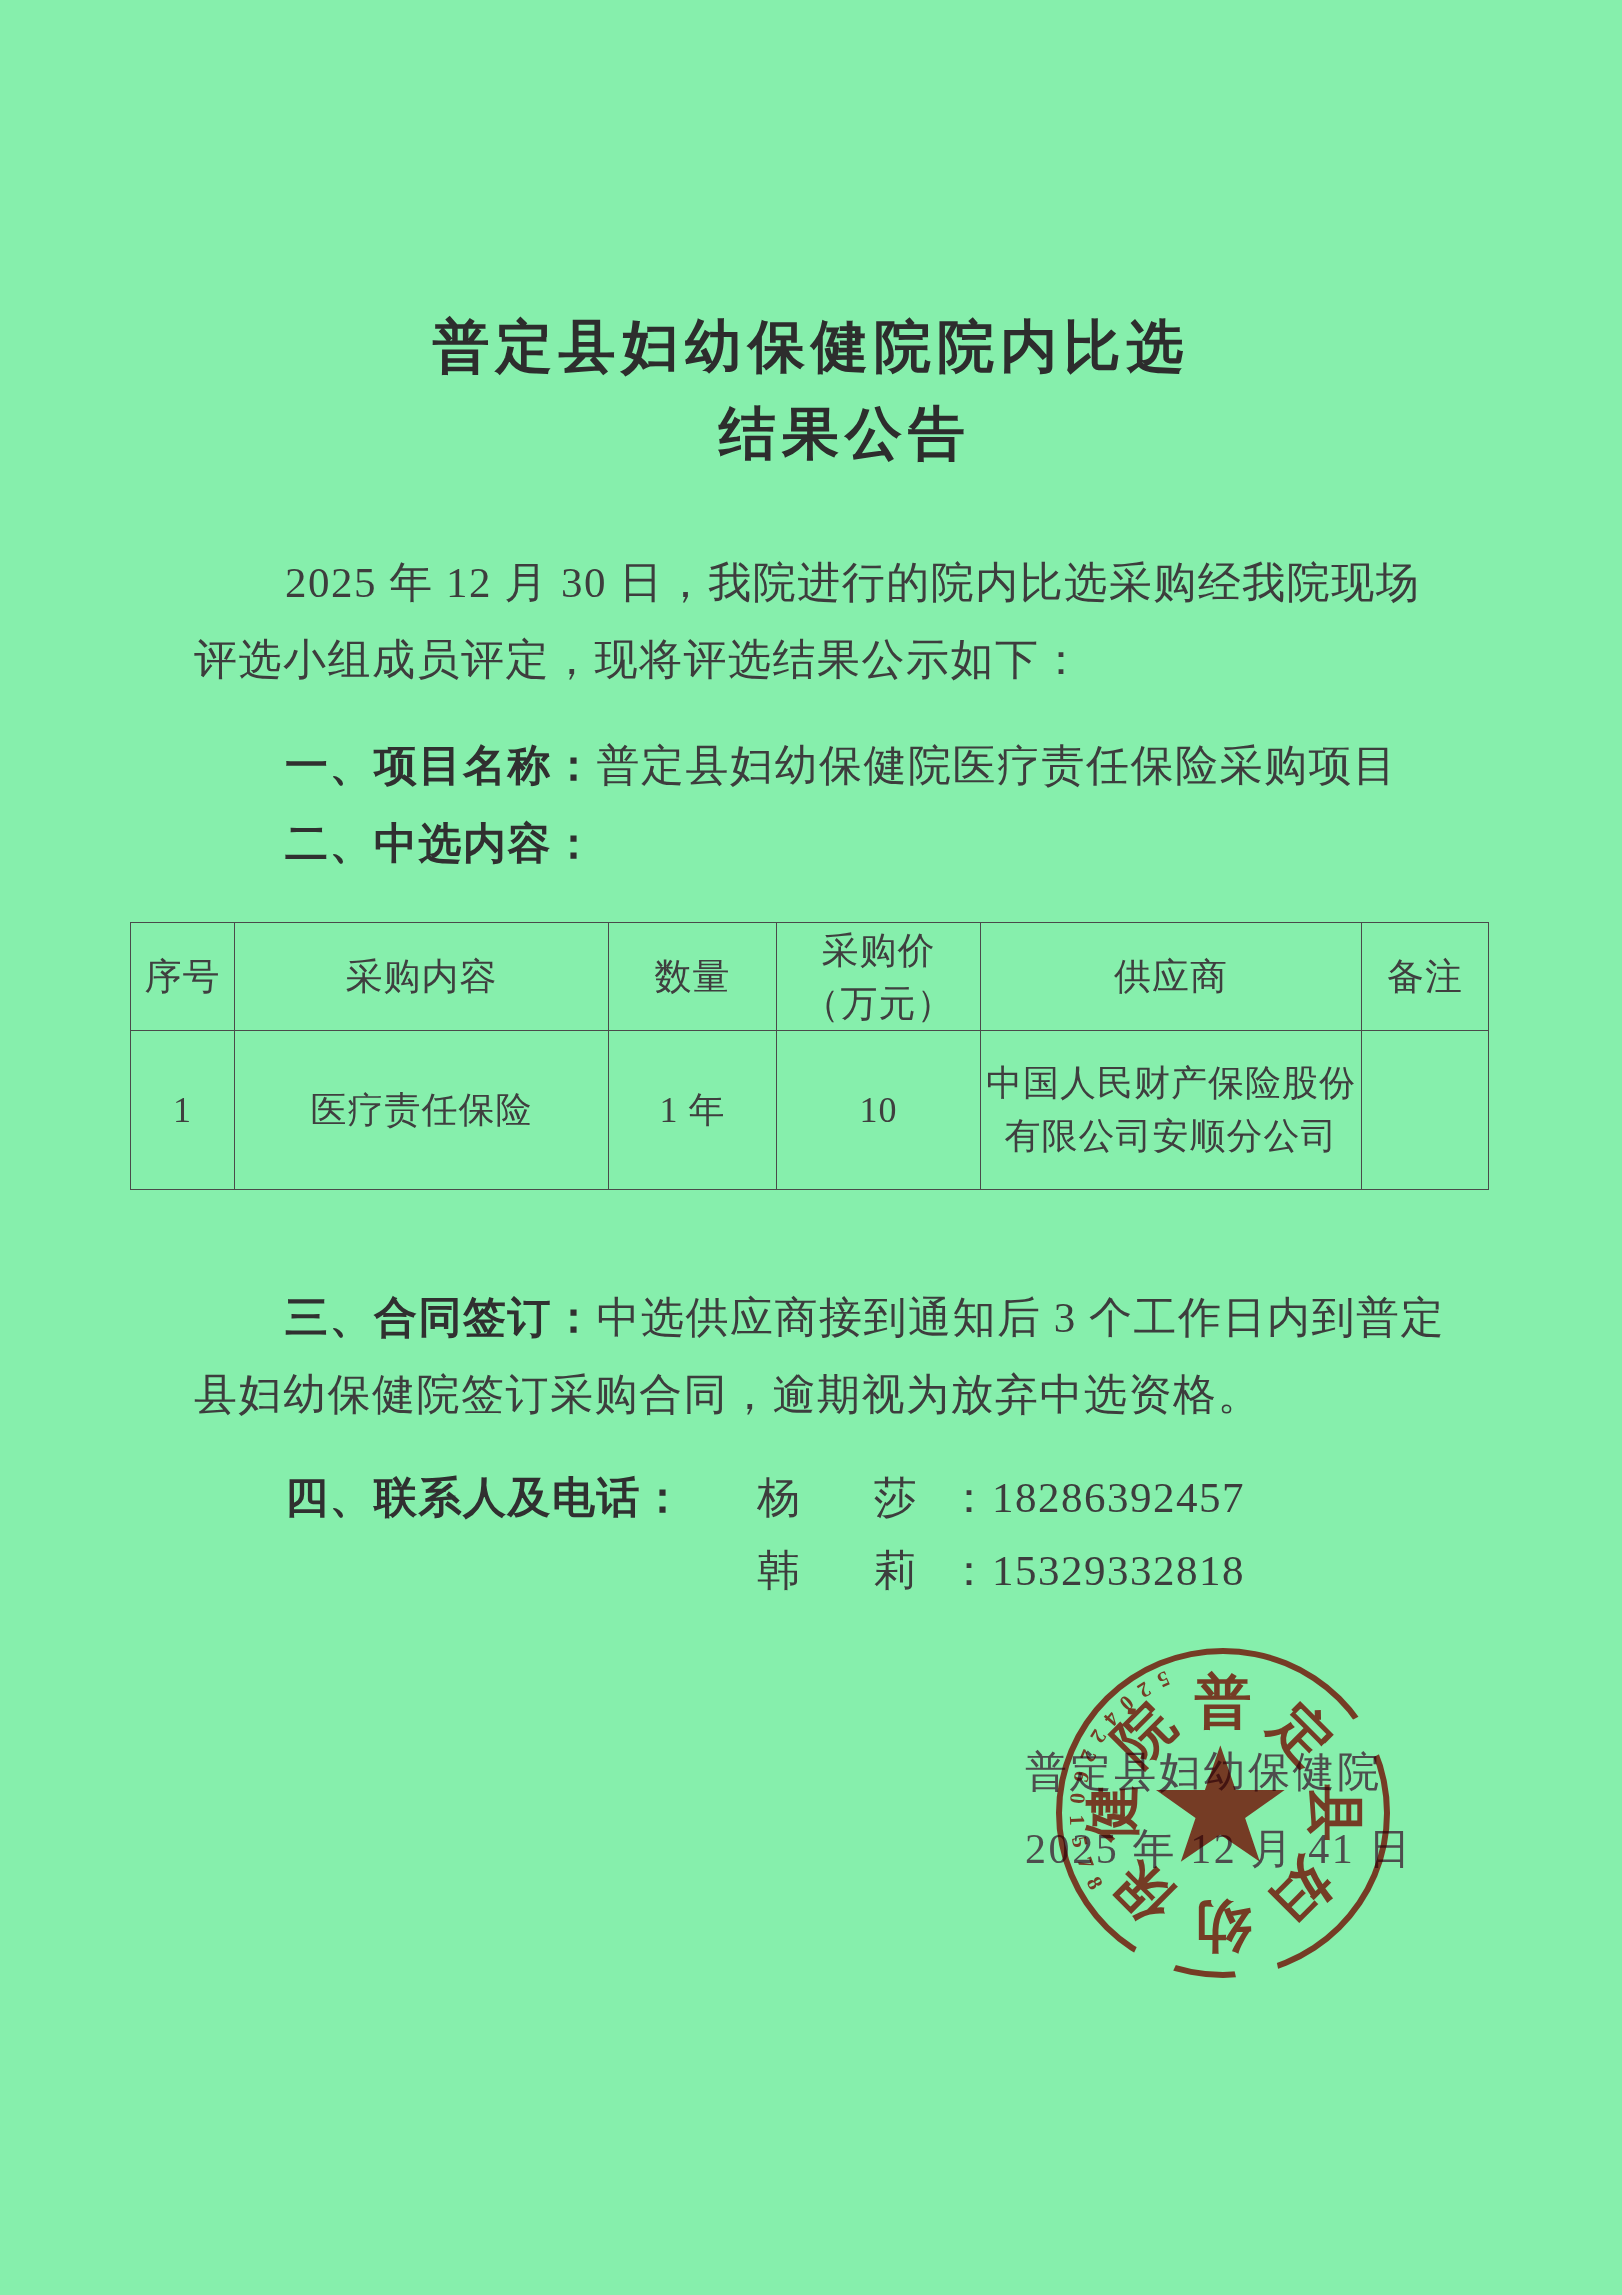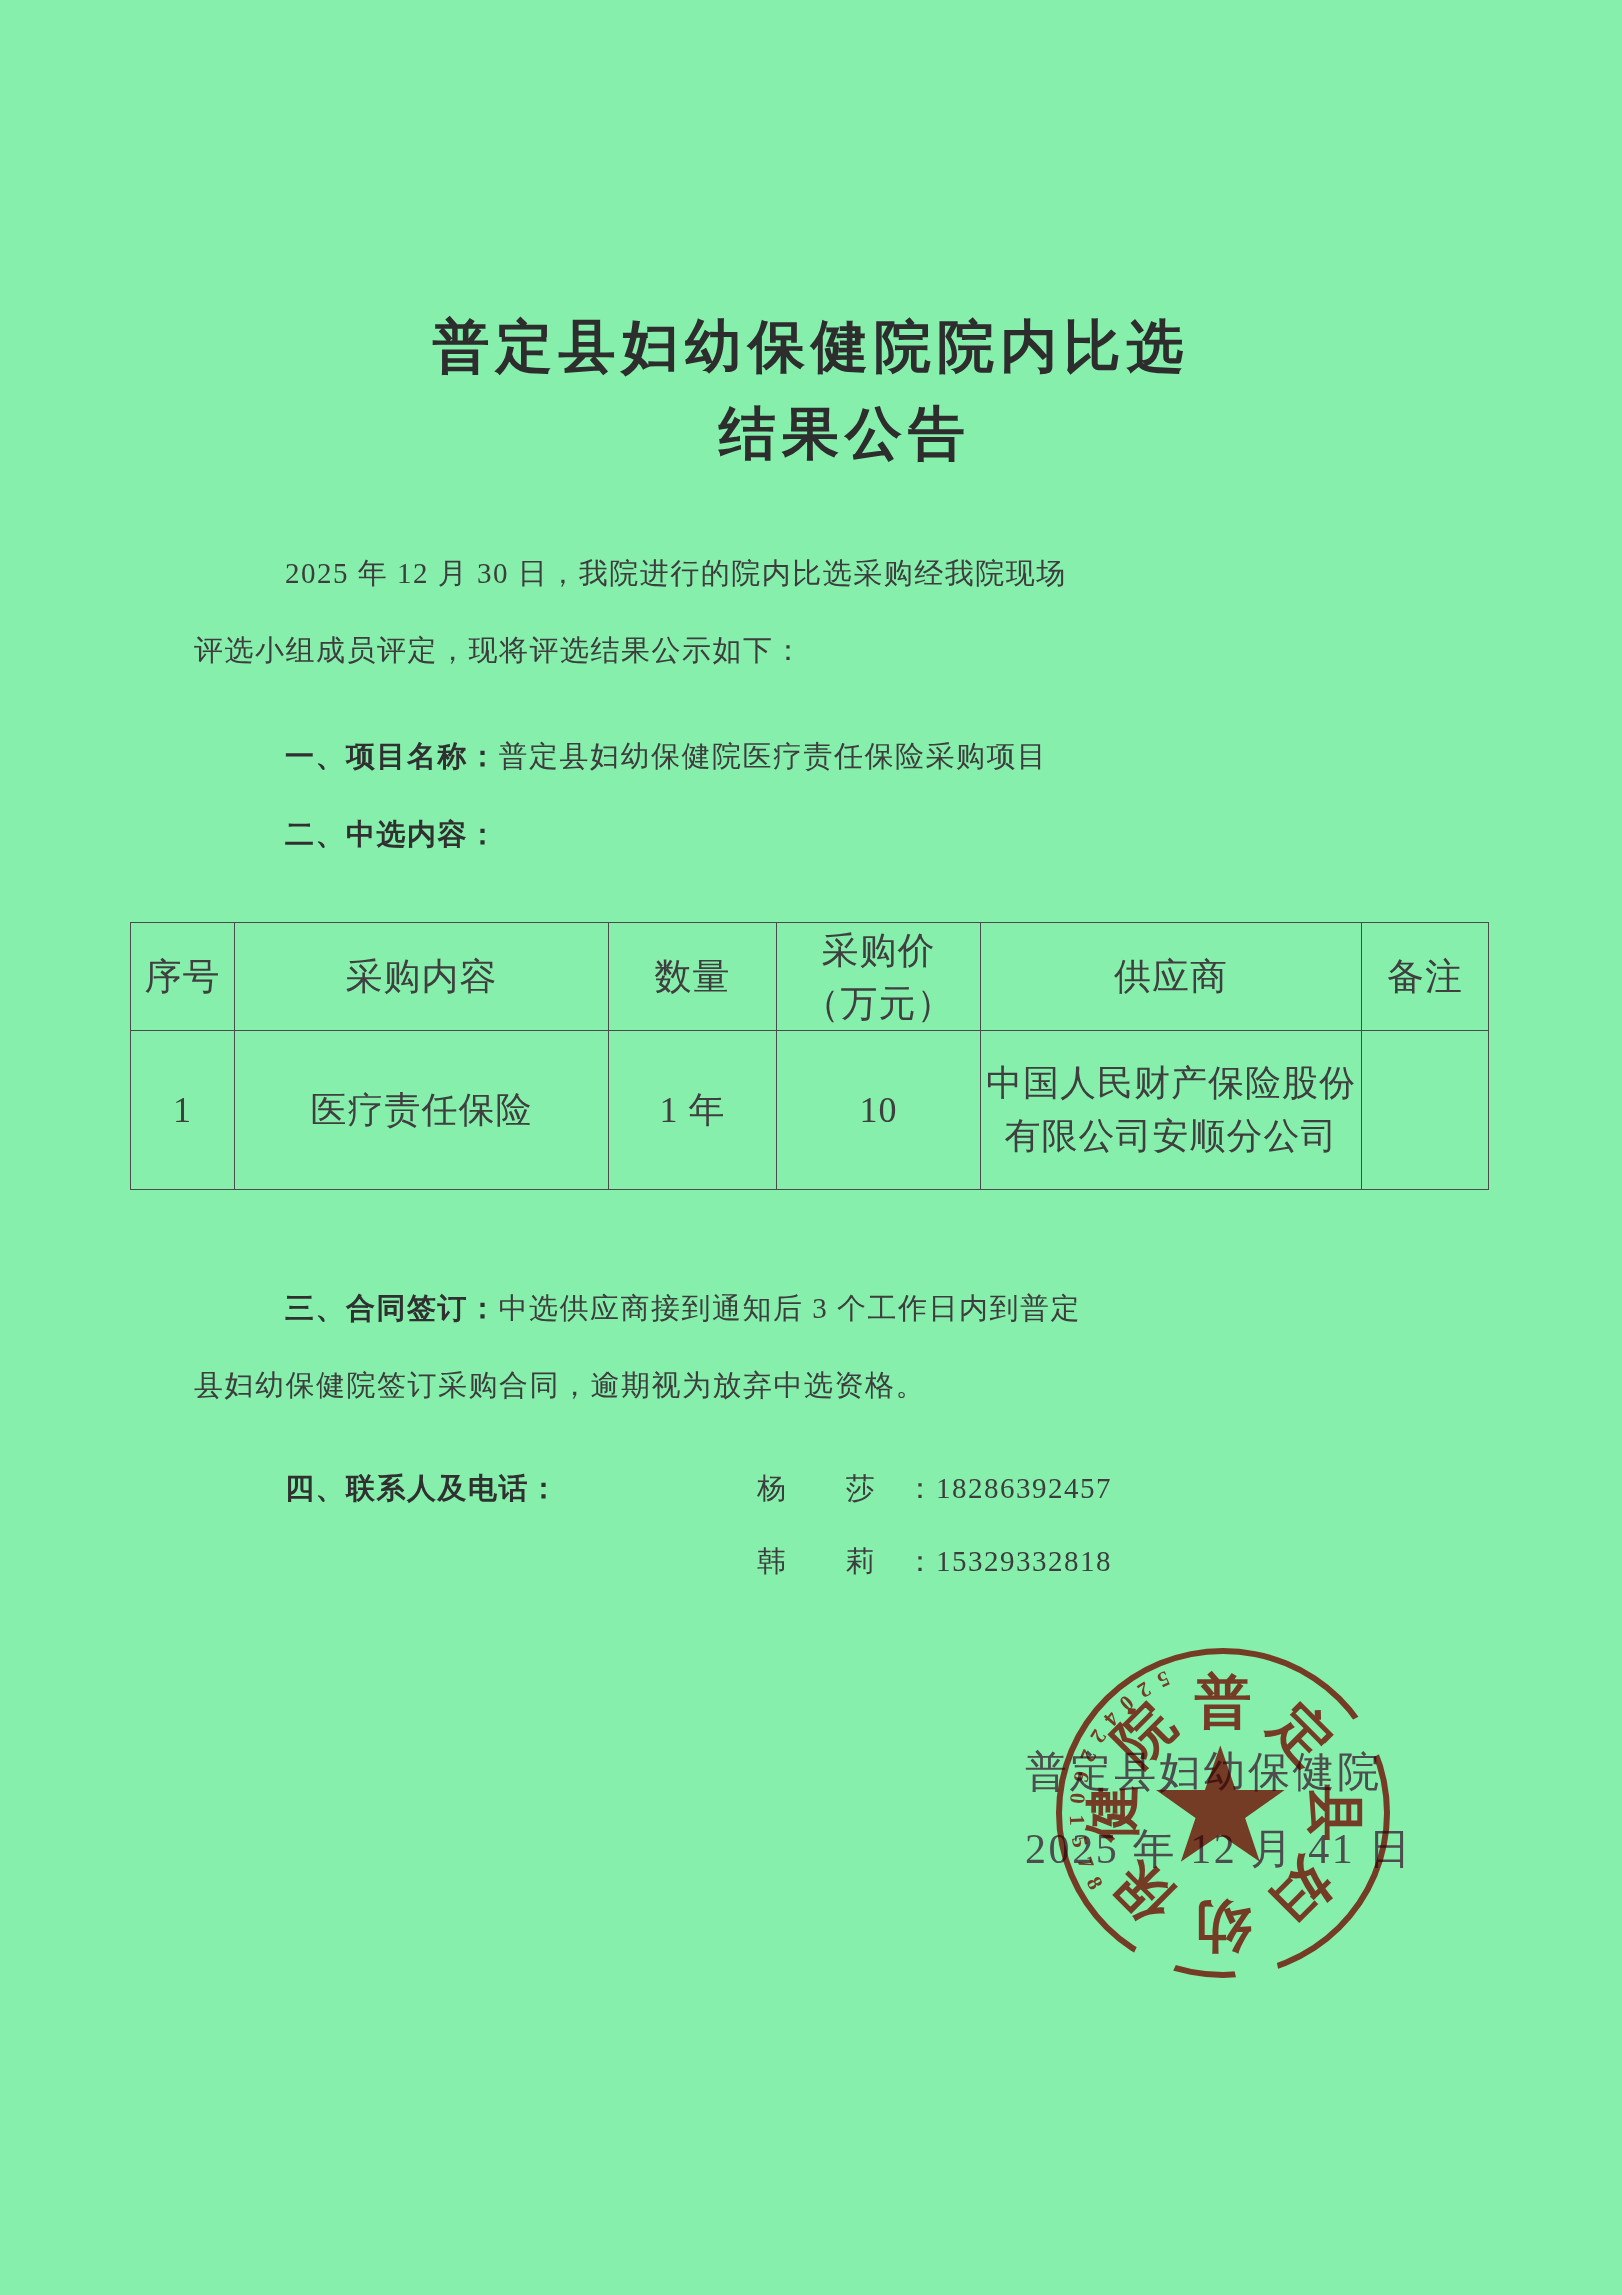--- a/index.html
+++ b/index.html
@@ -6,21 +6,21 @@
   body{width:1622px;height:2295px;background:#ffffff;position:relative;
        font-family:"Liberation Serif","DejaVu Serif",serif;color:#3d3d3d;}
   .page{position:absolute;inset:0;background:#86efac;overflow:hidden;}
 
   .title-line{position:absolute;left:0;width:100%;text-align:center;
     font-family:"Liberation Sans","DejaVu Sans",sans-serif;font-weight:700;
     color:#2d2d2d;font-size:57px;letter-spacing:6.1px;white-space:nowrap;}
   .t1{top:309px;}
   .t2{top:396px;margin-left:34px;}
 
-  .line{position:absolute;font-size:29px;letter-spacing:1.5px;color:#3d3d3d;white-space:nowrap;}
+  .line{position:absolute;font-size:43px;letter-spacing:1.5px;color:#3d3d3d;white-space:nowrap;}
   .lbl{font-family:"Liberation Sans","DejaVu Sans",sans-serif;font-weight:700;color:#303030;}
 
   table.cmp{position:absolute;left:130px;top:922px;width:1358px;
     border-collapse:collapse;table-layout:fixed;background:transparent;border-radius:8px;}
   .cmp th,.cmp td{border:1.5px solid #4a4a4a;text-align:center;vertical-align:middle;
     font-weight:400;color:#3f3f3f;padding:0;}
   .cmp th{font-size:37px;letter-spacing:1px;}
   .cmp td{font-size:36px;letter-spacing:1px;}
   .hdr-row{height:108px;}
   .data-row{height:159px;}

